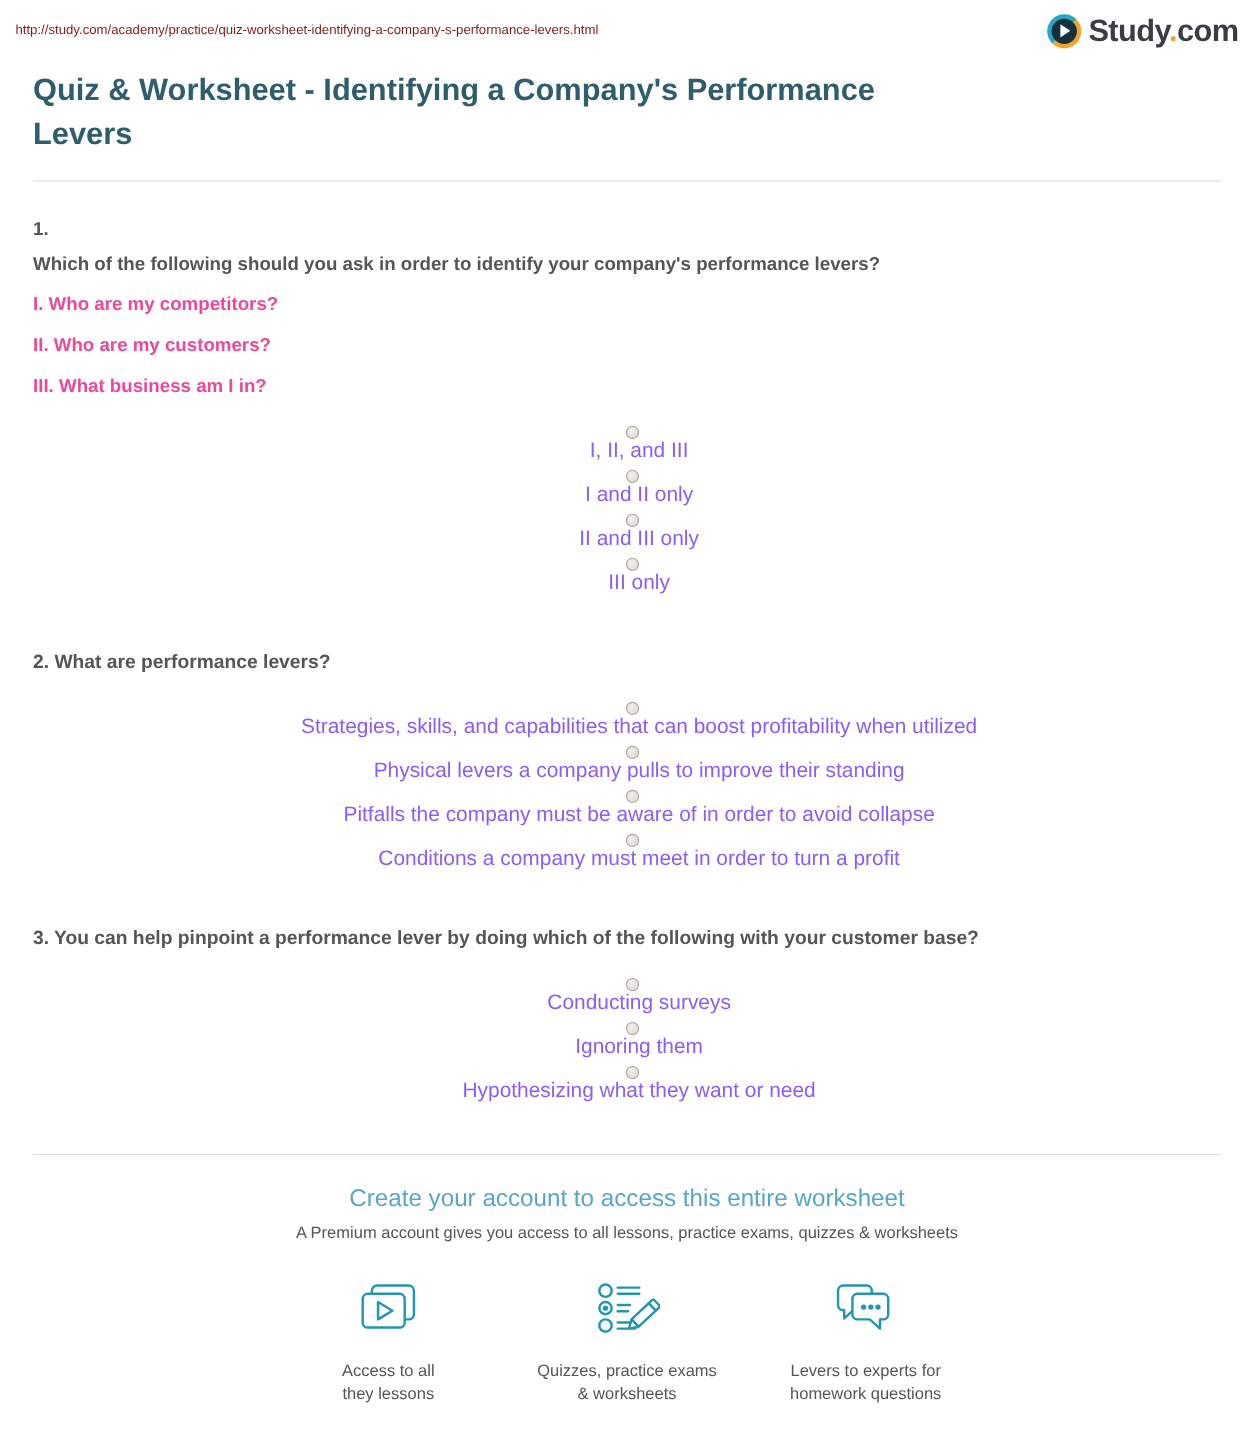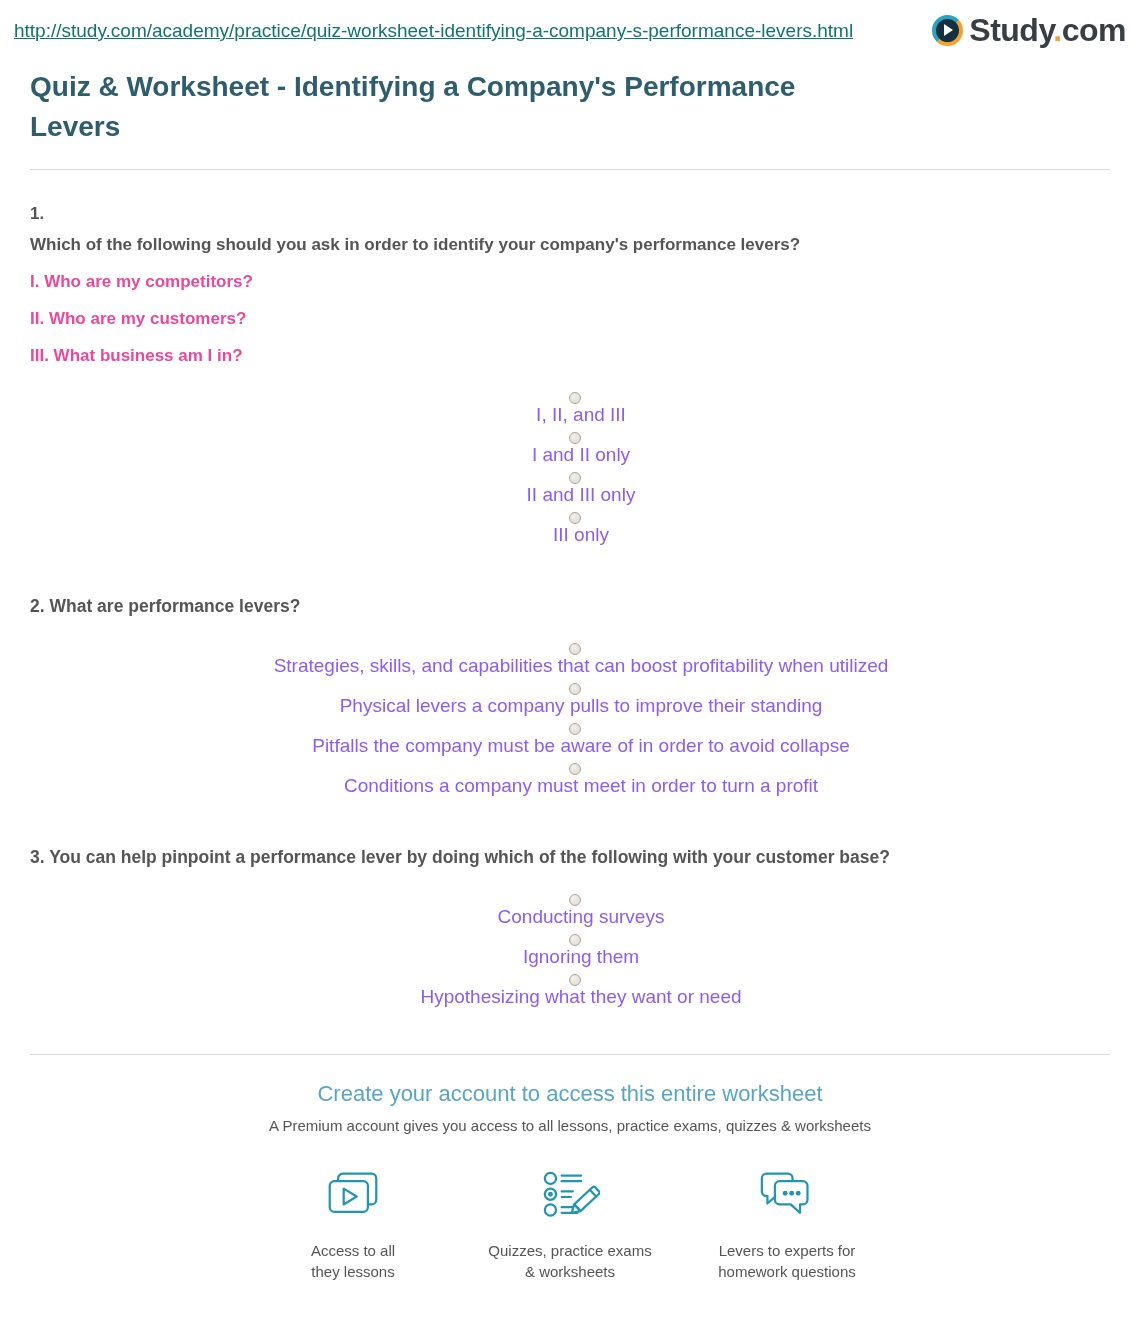--- a/index.html
+++ b/index.html
@@ -5,28 +5,28 @@
   html,body { margin:0; padding:0; background:#fff; }
   body {
     width:1140px; min-height:1320px;
     font-family:"Liberation Sans", sans-serif;
     color:#555; -webkit-font-smoothing:antialiased;
   }
   .wrap { padding:0 30px; }
 
   
   .header { display:flex; justify-content:space-between; align-items:flex-start; padding:12px 14px 0 14px; }
-  .url { font-size:19px; color:#0f766e; padding-top:8px;text-decoration:underline; }
+  .url { font-size:12px; color:#7f1d1d; padding-top:8px; }
   .logo { display:flex; align-items:center; gap:6px; }
   .logo-mark { position:relative; width:31px; height:31px; border-radius:50%;
     background:conic-gradient(from 45deg, #f5a12d 0 50%, #29a5c4 50% 100%); }
   .logo-inner { position:absolute; inset:4px; border-radius:50%; background:#16303f; }
   .logo-play { position:absolute; left:12px; top:9px; width:0; height:0;
     border-left:9px solid #fff; border-top:6.5px solid transparent; border-bottom:6.5px solid transparent; }
-  .logo-text { font-size:32px; font-weight:700; color:#393e44; letter-spacing:-0.5px; }
+  .logo-text { font-size:28px; font-weight:700; color:#393e44; letter-spacing:-0.5px; }
   .logo-dot { color:#f5a12d; }
 
   
   .page-title { margin:18px 0 0 0; max-width:850px; font-size:28px; line-height:1.42; font-weight:700; color:#2e5d6d; }
   hr { border:none; border-top:1px solid #ddd; margin:0; }
   .hr-title { margin-top:22px; }
 
   
   .q-number { margin-top:34px; font-size:17px; font-weight:700; color:#555; }
   .q-text   { margin-top:11px; font-size:17px; font-weight:700; color:#555; }

